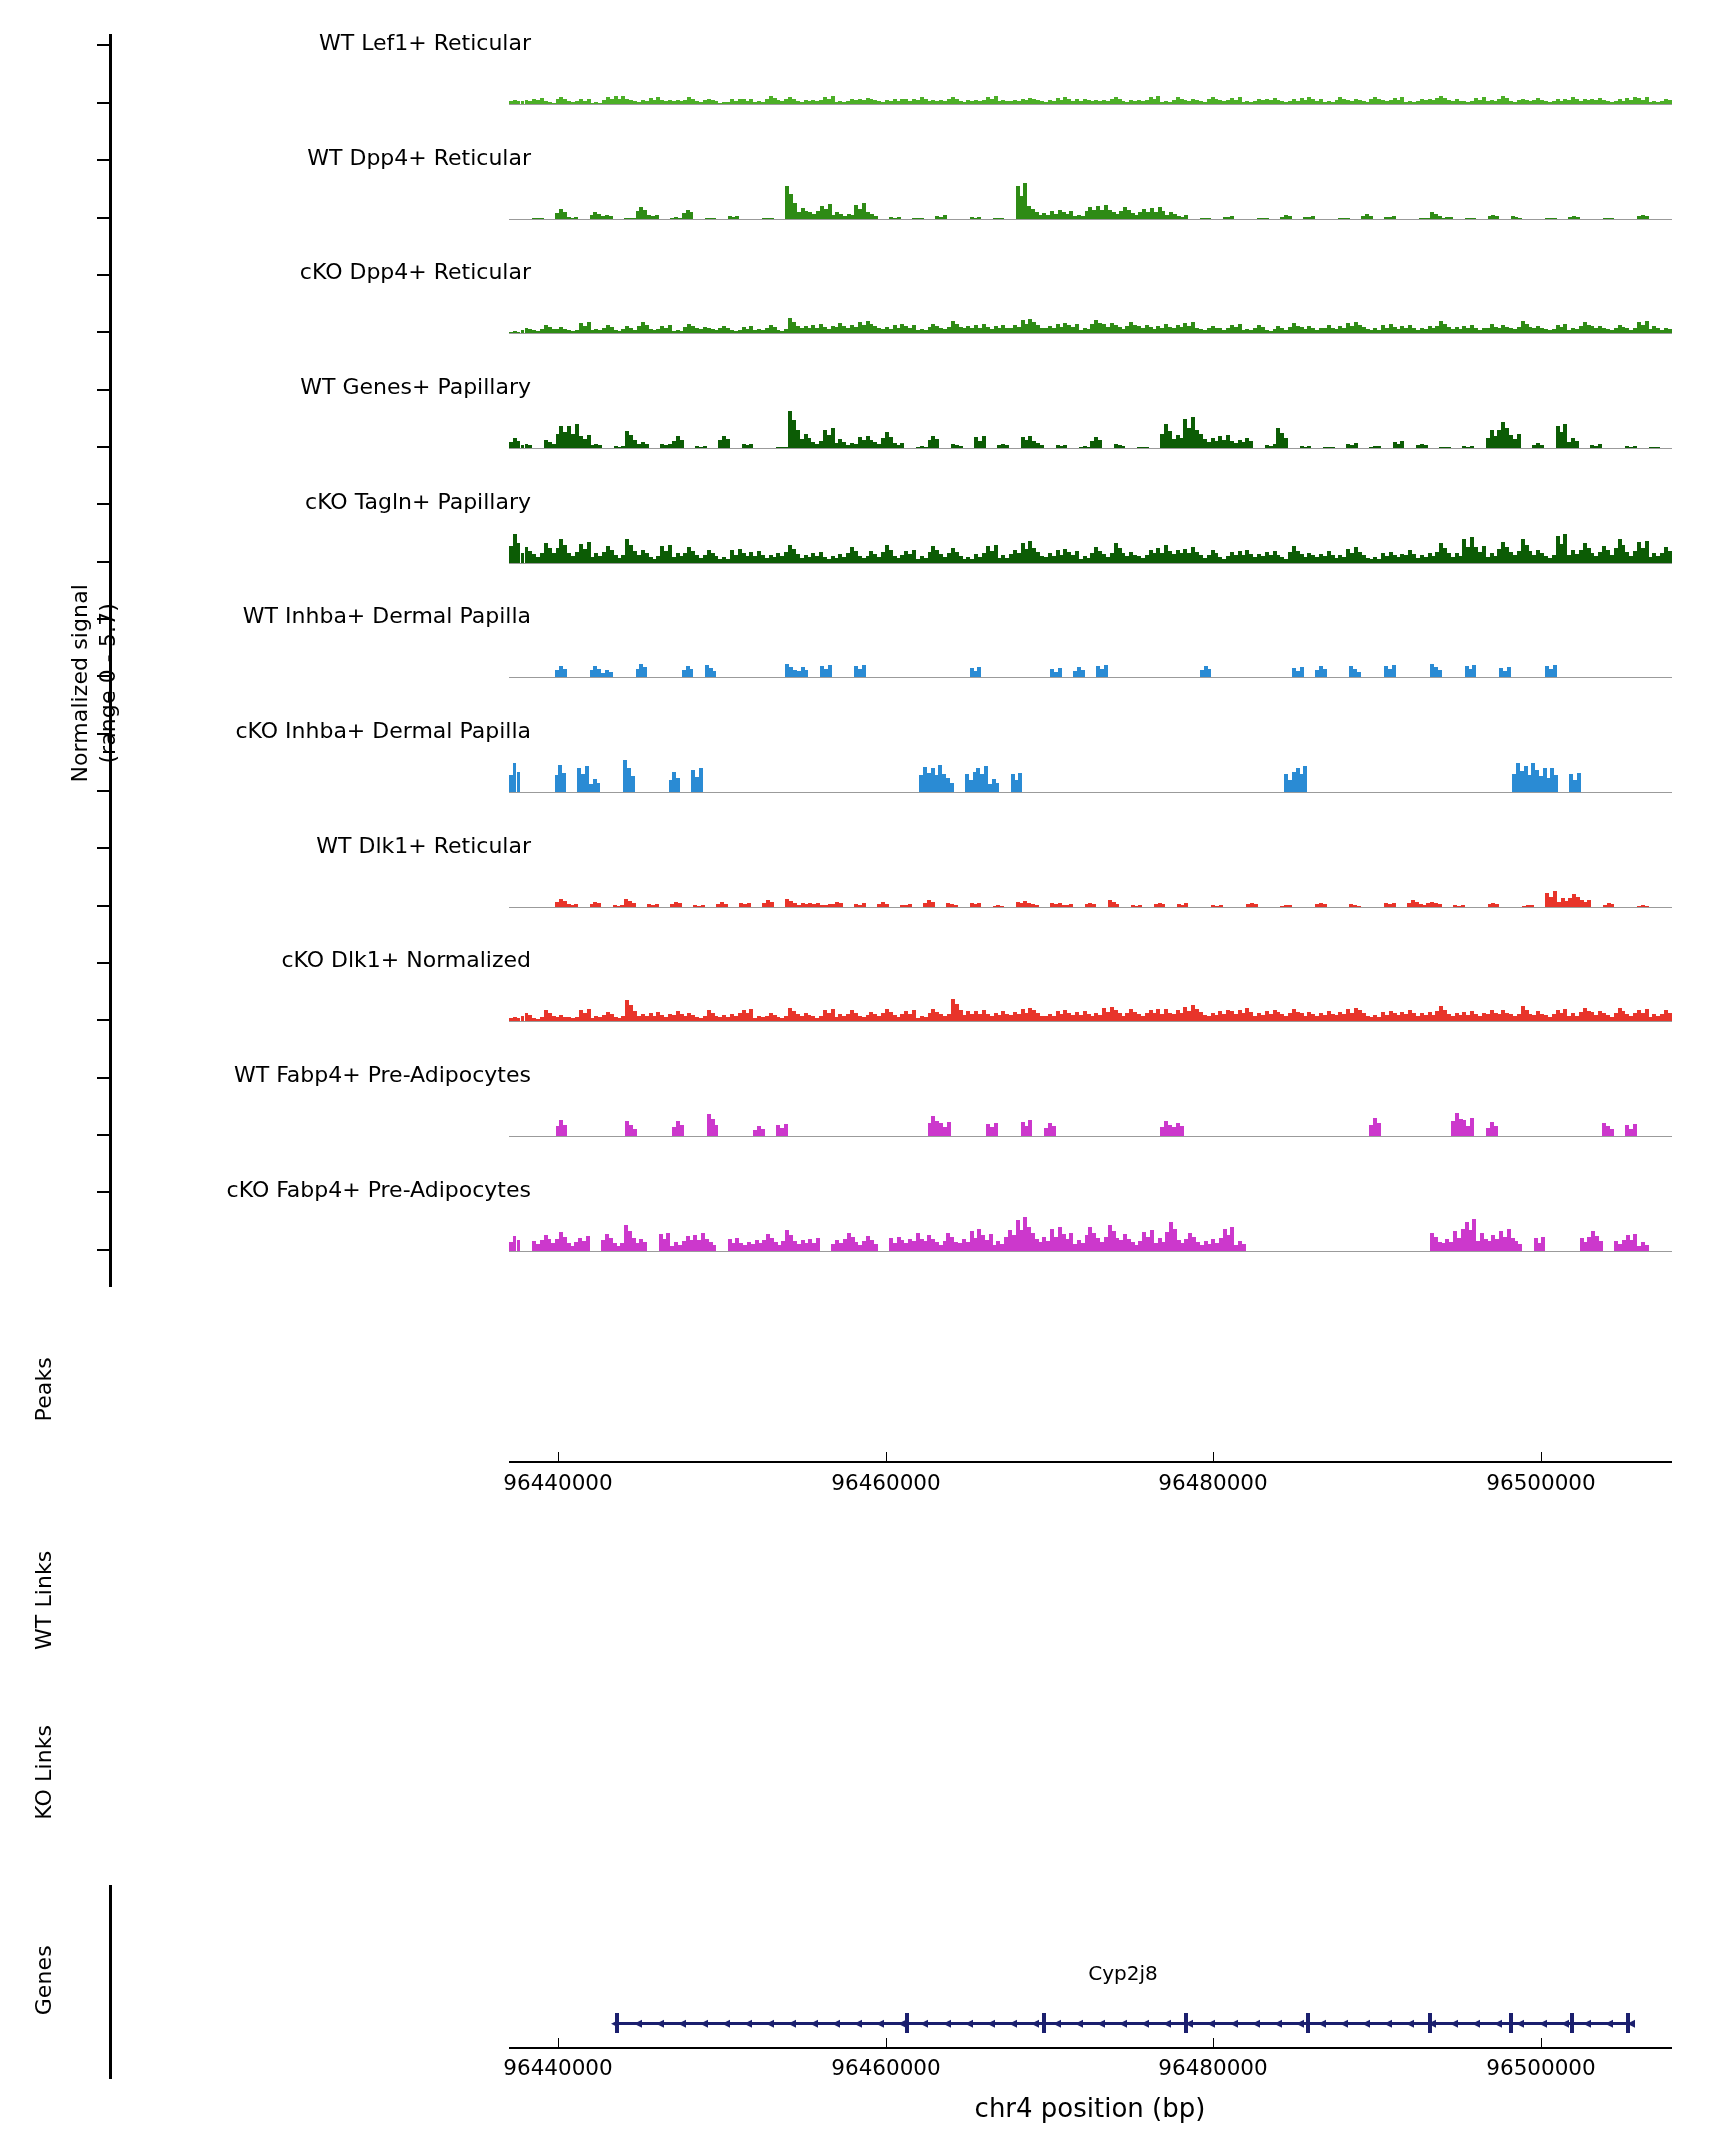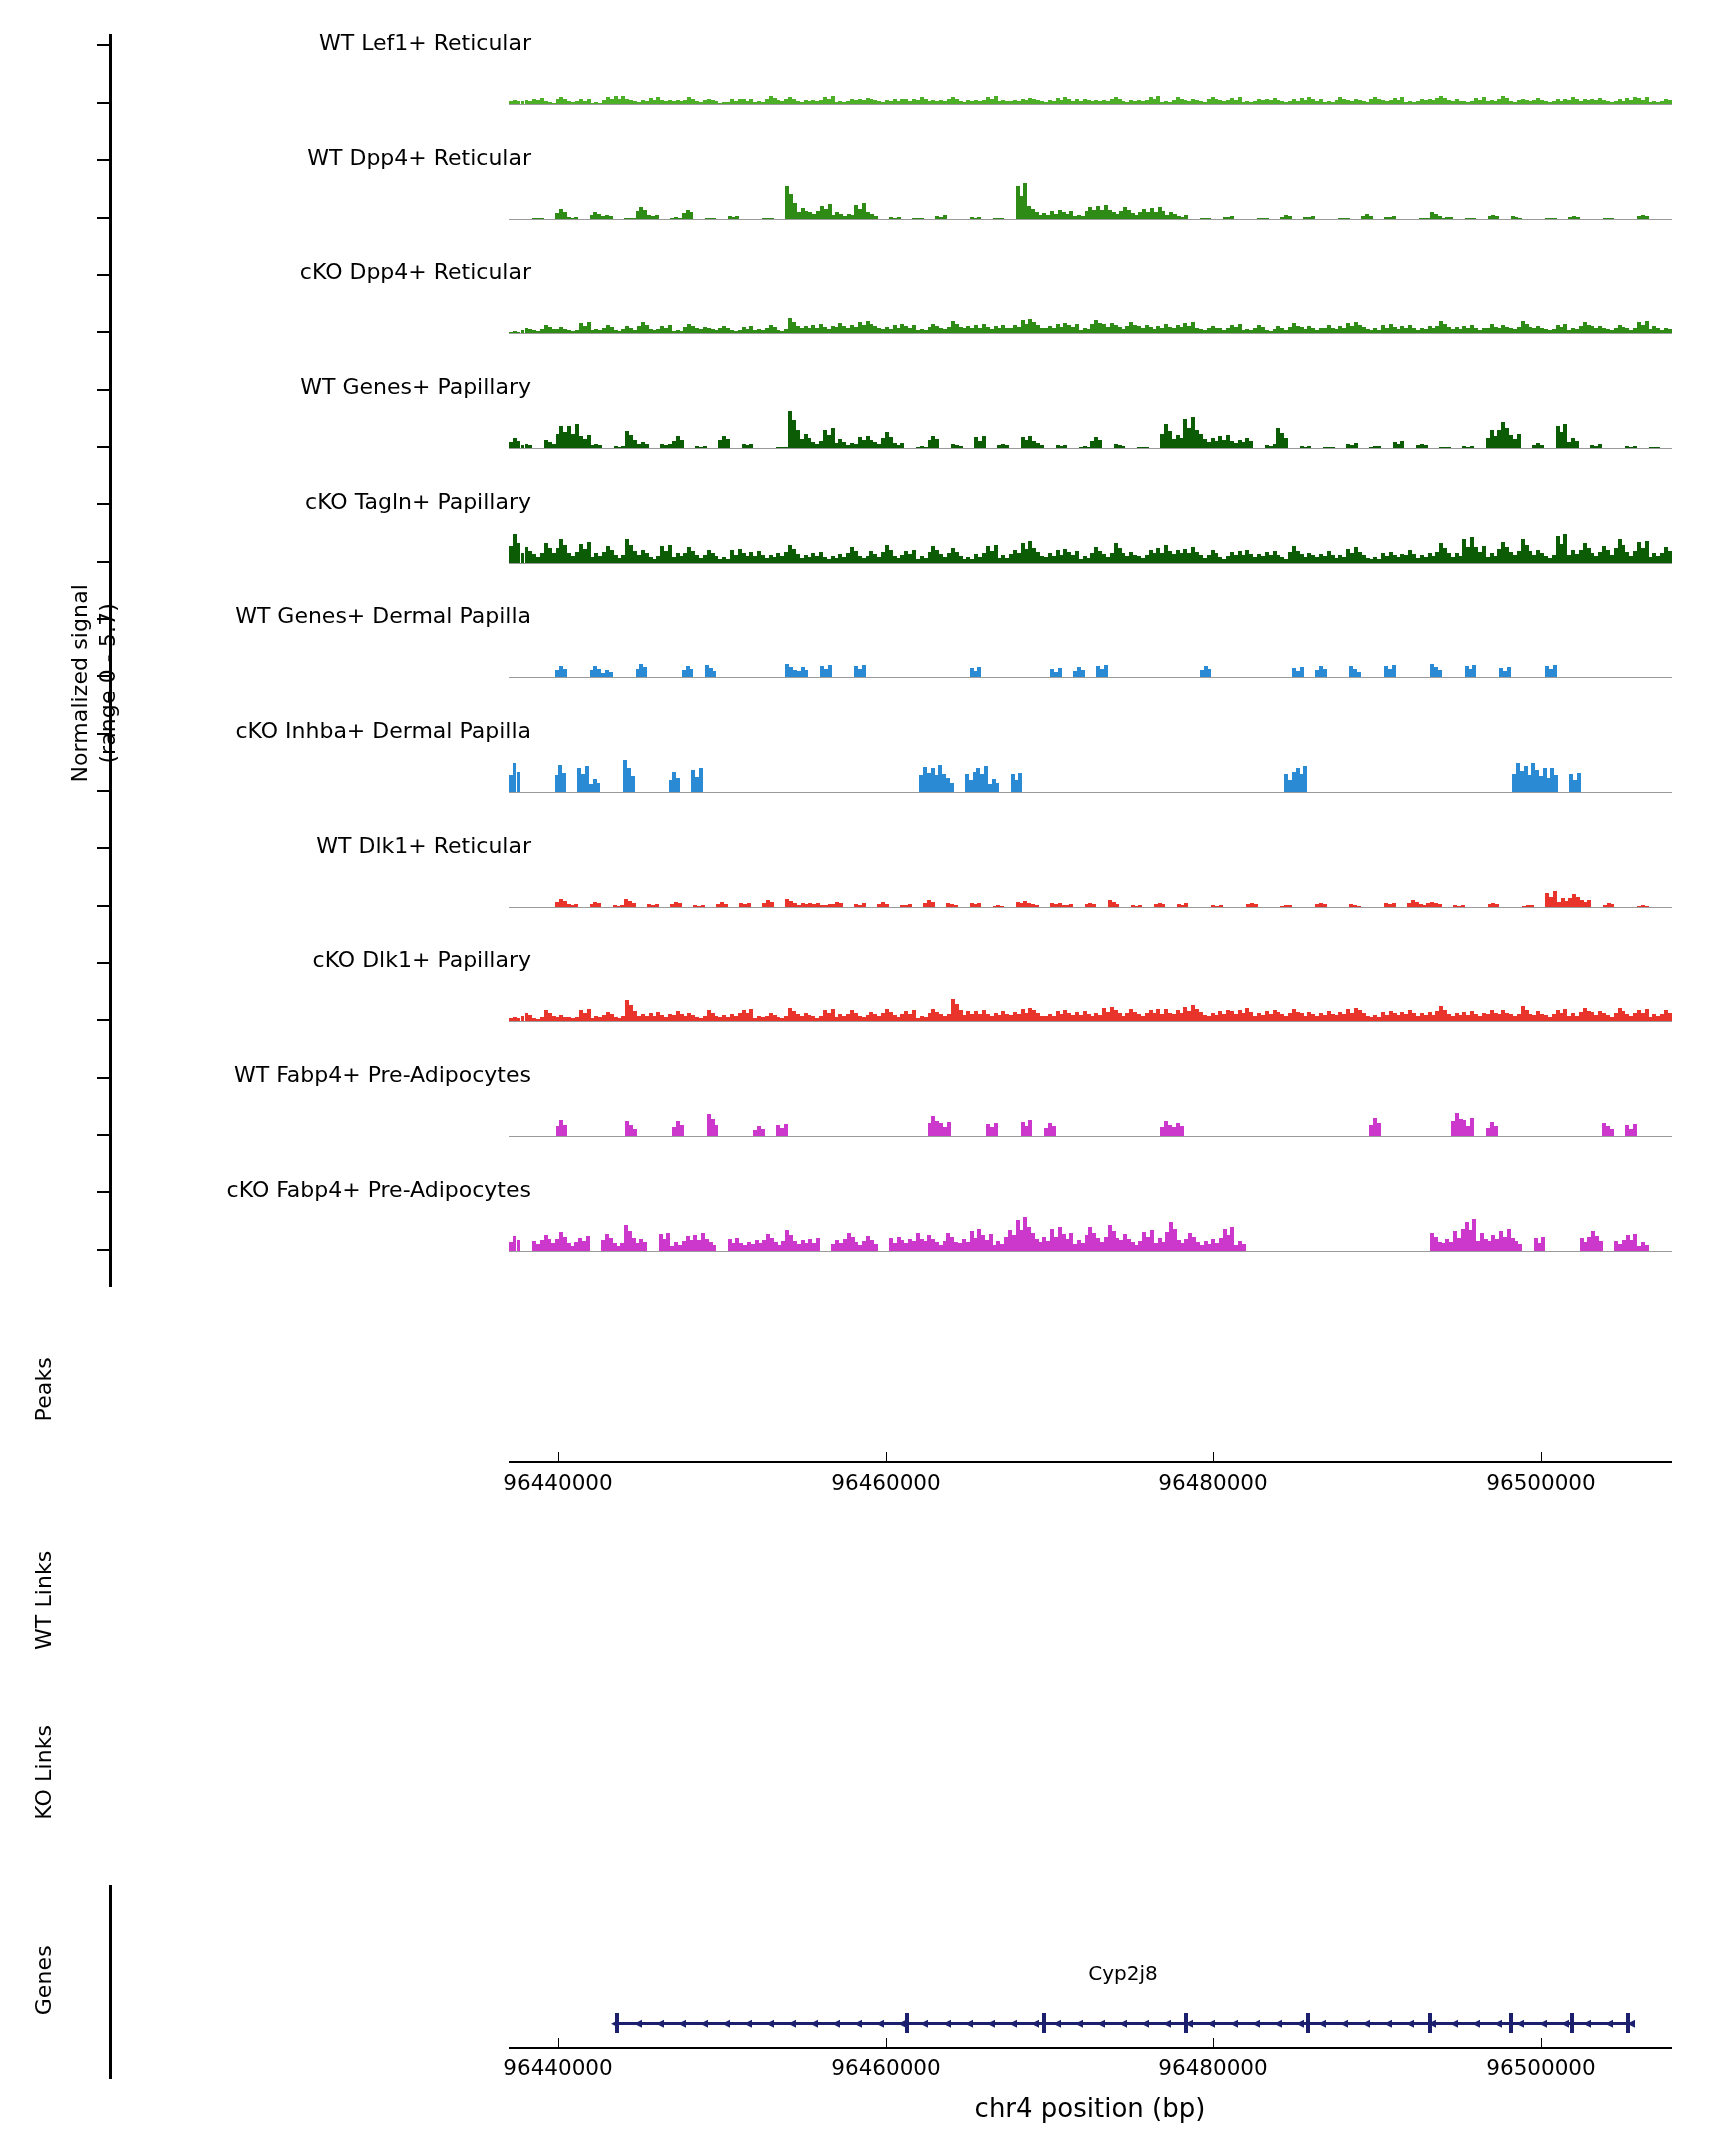--- a/index.html
+++ b/index.html
@@ -1452,21 +1452,21 @@
           <div class="bar" style="left: 1140px; width: 3.7px; height: 6px; background: rgb(12, 92, 5);"></div>
           <div class="bar" style="left: 1143px; width: 3.7px; height: 10px; background: rgb(12, 92, 5);"></div>
           <div class="bar" style="left: 1147px; width: 3.7px; height: 7px; background: rgb(12, 92, 5);"></div>
           <div class="bar" style="left: 1151px; width: 3.7px; height: 10.5px; background: rgb(12, 92, 5);"></div>
           <div class="bar" style="left: 1155px; width: 3.7px; height: 16px; background: rgb(12, 92, 5);"></div>
           <div class="bar" style="left: 1159px; width: 3.7px; height: 12px; background: rgb(12, 92, 5);"></div>
         </div>
         <div class="track-baseline" style="top: 68px;"></div>
       </div>
       <div class="track" style="top: 609px; height: 97px;">
-        <div class="track-name" style="top: -5.7px; right: 1141px; width: 502px;">WT Genes+ Dermal Papilla</div>
+        <div class="track-name" style="top: -5.7px; right: 1141px; width: 502px;">WT Inhba+ Dermal Papilla</div>
         <div class="track-canvas" style="top: 0px; height: 68px;">
           <div class="bar" style="left: 46px; width: 3.6px; height: 7px; background: rgb(42, 139, 212);"></div>
           <div class="bar" style="left: 50px; width: 3.6px; height: 11px; background: rgb(42, 139, 212);"></div>
           <div class="bar" style="left: 54px; width: 3.6px; height: 8px; background: rgb(42, 139, 212);"></div>
           <div class="bar" style="left: 81px; width: 3.6px; height: 6.6px; background: rgb(42, 139, 212);"></div>
           <div class="bar" style="left: 84px; width: 3.6px; height: 11px; background: rgb(42, 139, 212);"></div>
           <div class="bar" style="left: 88px; width: 3.6px; height: 7.7px; background: rgb(42, 139, 212);"></div>
           <div class="bar" style="left: 92px; width: 3.6px; height: 4.4px; background: rgb(42, 139, 212);"></div>
           <div class="bar" style="left: 96px; width: 3.6px; height: 6.6px; background: rgb(42, 139, 212);"></div>
           <div class="bar" style="left: 100px; width: 3.6px; height: 5px; background: rgb(42, 139, 212);"></div>
@@ -1752,21 +1752,21 @@
           <div class="bar" style="left: 1094px; width: 3.6px; height: 2.3px; background: rgb(232, 52, 42);"></div>
           <div class="bar" style="left: 1098px; width: 3.6px; height: 3.6px; background: rgb(232, 52, 42);"></div>
           <div class="bar" style="left: 1101px; width: 3.6px; height: 2.6px; background: rgb(232, 52, 42);"></div>
           <div class="bar" style="left: 1128px; width: 3.6px; height: 1.3px; background: rgb(232, 52, 42);"></div>
           <div class="bar" style="left: 1132px; width: 3.6px; height: 2.2px; background: rgb(232, 52, 42);"></div>
           <div class="bar" style="left: 1136px; width: 3.6px; height: 1.5px; background: rgb(232, 52, 42);"></div>
         </div>
         <div class="track-baseline" style="top: 68px;"></div>
       </div>
       <div class="track" style="top: 953px; height: 97px;">
-        <div class="track-name" style="top: -5.7px; right: 1141px; width: 502px;">cKO Dlk1+ Papillary</div>
+        <div class="track-name" style="top: -5.7px; right: 1141px; width: 502px;">cKO Dlk1+ Normalized</div>
         <div class="track-canvas" style="top: 0px; height: 68px;">
           <div class="bar" style="left: 0px; width: 3.7px; height: 2.6px; background: rgb(232, 52, 42);"></div>
           <div class="bar" style="left: 3.9px; width: 3.7px; height: 4.4px; background: rgb(232, 52, 42);"></div>
           <div class="bar" style="left: 7.8px; width: 3.7px; height: 3.1px; background: rgb(232, 52, 42);"></div>
           <div class="bar" style="left: 11.6px; width: 3.7px; height: 5.3px; background: rgb(232, 52, 42);"></div>
           <div class="bar" style="left: 15.5px; width: 3.7px; height: 8px; background: rgb(232, 52, 42);"></div>
           <div class="bar" style="left: 19.4px; width: 3.7px; height: 6px; background: rgb(232, 52, 42);"></div>
           <div class="bar" style="left: 23px; width: 3.7px; height: 3.3px; background: rgb(232, 52, 42);"></div>
           <div class="bar" style="left: 27px; width: 3.7px; height: 2.3px; background: rgb(232, 52, 42);"></div>
           <div class="bar" style="left: 31px; width: 3.7px; height: 3.6px; background: rgb(232, 52, 42);"></div>

